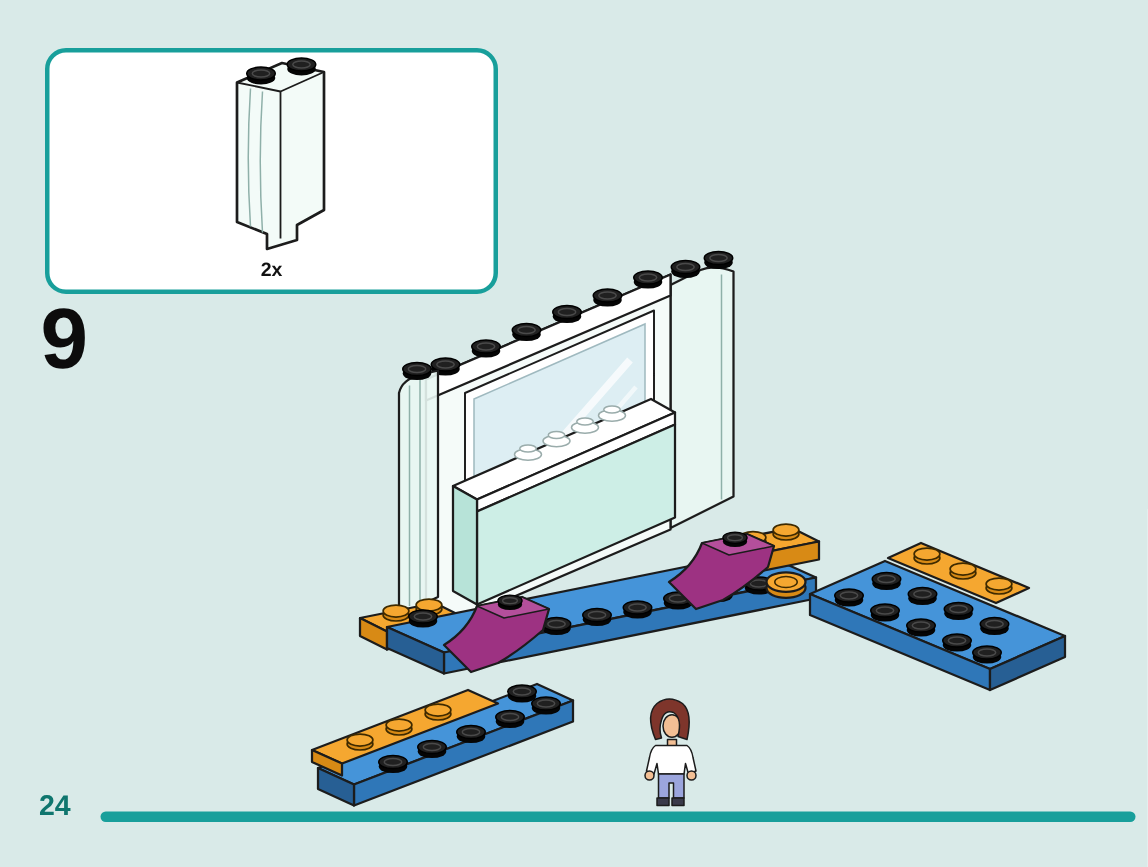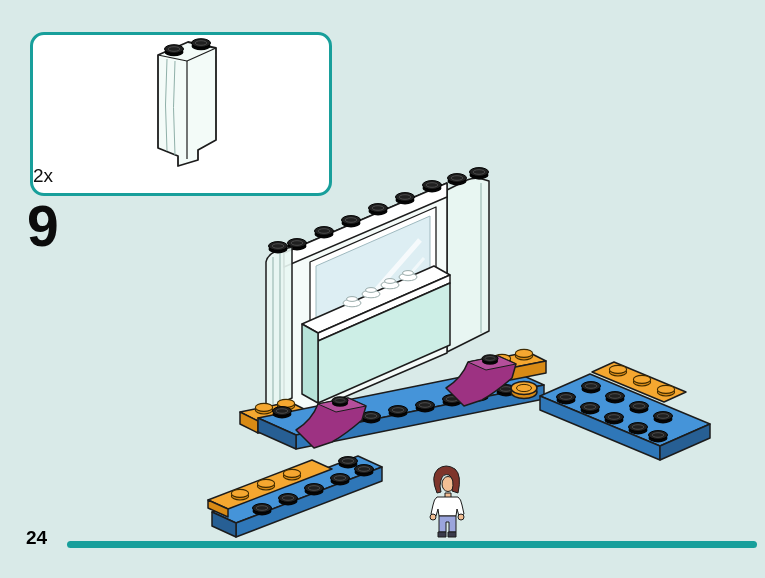--- a/index.html
+++ b/index.html
@@ -9,23 +9,23 @@
     --magenta:#9d3282; --magenta-light:#b44f9b;
     --panel-glass:#e9f7f3; --wall-white:#f5fbf9; --counter-mint:#cdeee6; --counter-side:#b7e3d8;
     --mirror-glass:#ddeef3; --skin:#f3bf94; --hair:#7e352b; --shirt:#ffffff; --pants:#9ba5dd;
   }
   html,body{margin:0;padding:0;}
   body{font-family:"Liberation Sans","DejaVu Sans",sans-serif;}
   .page{position:relative;width:765px;height:578px;background:var(--page-bg);overflow:hidden;}
   .callout{position:absolute;left:30px;top:32px;width:302px;height:164px;background:var(--callout-bg);
            border:3px solid var(--teal);border-radius:14px;box-sizing:border-box;}
   .callout svg{position:absolute;left:0;top:0;}
-  .qty{position:absolute;left:0;right:0;bottom:6px;text-align:left;font-weight:400;font-size:19px;color:#111;}
+  .qty{position:absolute;left:0;right:0;bottom:6px;text-align:center;font-weight:700;font-size:13px;color:#111;}
   .step-number{position:absolute;left:27px;top:198px;font-size:57px;font-weight:700;color:#0c0c0c;line-height:1;}
-  .page-number{position:absolute;left:26px;top:527px;font-size:19px;font-weight:700;color:#000000;}
+  .page-number{position:absolute;left:26px;top:527px;font-size:19px;font-weight:700;color:#0f766e;}
   .progress-bar{position:absolute;left:67px;top:541px;width:690px;height:7px;border-radius:4px;background:var(--teal);}
   .build-svg{position:absolute;left:0;top:0;}
   
   .ol{stroke:var(--outline);stroke-width:1.5;stroke-linejoin:round;}
   .glassF{fill:var(--panel-glass);fill-opacity:.9;}
   .wallF{fill:var(--wall-white);}
   .whiteF{fill:#ffffff;}
   .blueF{fill:var(--blue-plate);}
   .blueFr{fill:var(--blue-plate-front);}
   .blueS{fill:var(--blue-plate-side);}

